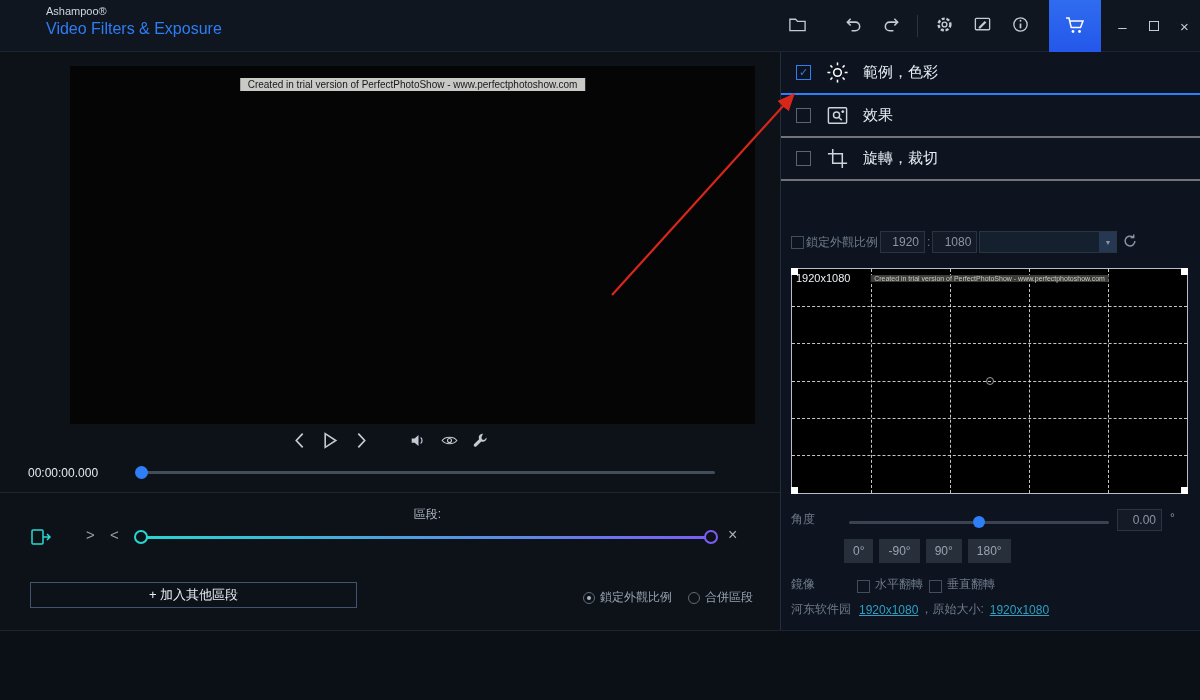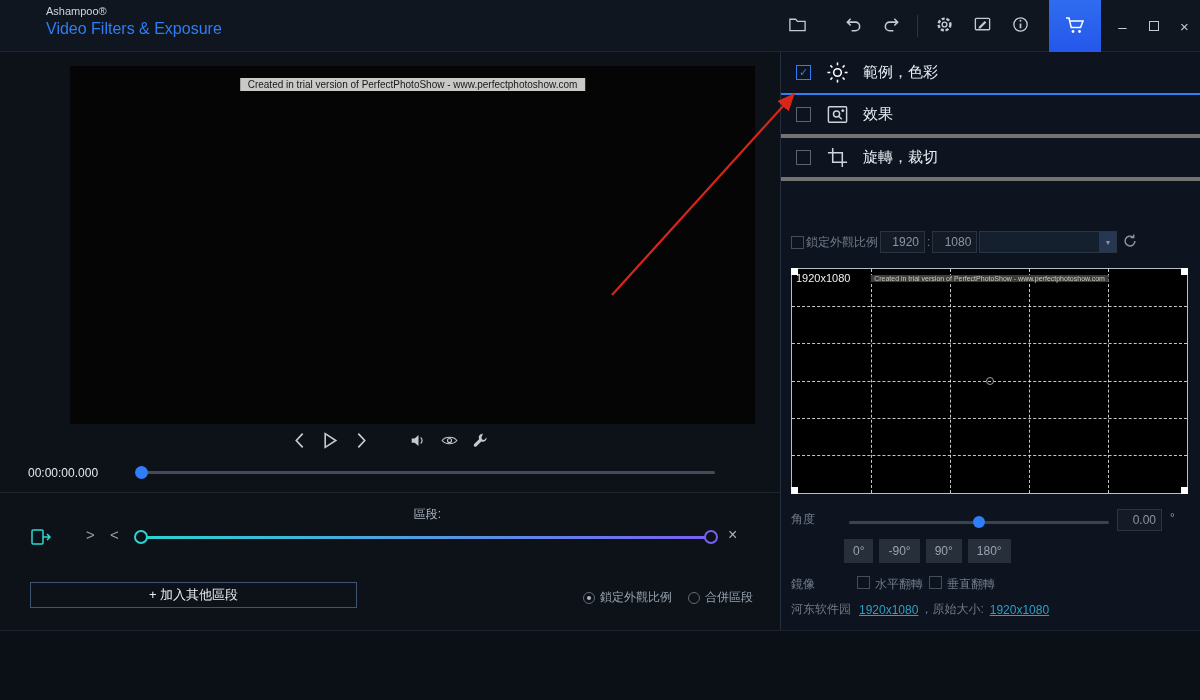--- a/index.html
+++ b/index.html
@@ -55,21 +55,21 @@
   .add-btn{position:absolute;left:30px;top:582px;width:327px;height:26px;background:none;border:1px solid #3f5470;color:#e9eef4;font-size:13px;cursor:pointer}
   .radio-row{position:absolute;left:583px;top:589px;display:flex;align-items:center;font-size:12px;color:#97a1ad}
   .radio{width:12px;height:12px;border-radius:50%;border:1px solid #5f6a76;position:relative;margin-right:5px;flex:0 0 auto;cursor:pointer}
   .radio.sel::after{content:"";position:absolute;left:3px;top:3px;width:4px;height:4px;border-radius:50%;background:#aeb9c6}
 
   
   .footer{position:absolute;left:0;top:630px;width:1200px;height:70px;background:#0b1016;border-top:1px solid #1b2430}
 
   
   .panel{position:absolute;left:780px;top:52px;width:420px;height:578px;border-left:1px solid #242e3b;background:#0d1420}
-  .p-row{height:43px;display:flex;align-items:center;padding-left:15px;gap:13px;border-bottom:4px solid #737373;cursor:pointer}
+  .p-row{height:43px;display:flex;align-items:center;padding-left:15px;gap:13px;border-bottom:2px solid #737373;cursor:pointer}
   .p-row.active{border-bottom:2px solid #2e7ef7}
   .p-icon{width:26px;height:26px;display:flex;align-items:center;justify-content:center;color:#cdd4dc}
   .p-row.active .p-icon{color:#ffffff}
   .p-icon svg{width:23px;height:23px}
   .p-label{font-size:15px;color:#eaeff5}
   .cb{width:15px;height:15px;border:1px solid #5a6573;display:flex;align-items:center;justify-content:center;font-size:11px;color:#2e7ef7;background:transparent;flex:0 0 auto;cursor:pointer}
   .cb.checked{border-color:#2e7ef7}
   .cb.small{width:13px;height:13px;border-color:#434e5c}
   .frame-btn{position:absolute;left:10px;top:140px;padding:6px 11px;background:#272f3b;border:none;color:#919bab;font-size:12px;cursor:pointer}
   .aspect-row{position:absolute;left:10px;top:179px;display:flex;align-items:center;gap:2px;font-size:12px;color:#6f7a89}
@@ -87,21 +87,21 @@
   .corner{position:absolute;width:7px;height:7px;background:#fff;z-index:4;cursor:nwse-resize}
   .cp-center{position:absolute;left:50%;top:50%;transform:translate(-50%,-50%);width:8px;height:8px;border-radius:50%;border:1px solid #97a0aa;z-index:3;cursor:move}
 
   .angle-label{position:absolute;left:10px;top:459px;font-size:12px;color:#6f7a89}
   .angle-track{position:absolute;left:68px;top:469px;width:260px;height:3px;background:#3a4450;border-radius:2px;cursor:pointer}
   .angle-handle{position:absolute;left:192px;top:464px;width:12px;height:12px;border-radius:50%;background:#2e7ef7;cursor:grab}
   .angle-in{position:absolute;left:336px;top:457px}
   .deg{position:absolute;left:389px;top:459px;font-size:12px;color:#8b95a4}
   .angle-btns{position:absolute;left:63px;top:487px;display:flex;gap:6px}
   .abtn{padding:5px 9px;background:#272f3b;border:none;color:#99a3b1;font-size:12px;cursor:pointer}
-  .mirror-row{position:absolute;left:10px;top:524px;display:flex;align-items:flex-start;font-size:12px;color:#6f7a89}
+  .mirror-row{position:absolute;left:10px;top:524px;display:flex;align-items:flex-end;font-size:12px;color:#6f7a89}
   .size-row{position:absolute;left:10px;top:549px;display:flex;align-items:center;font-size:12px;color:#6f7a89}
   .link{color:#2f9fc2;text-decoration:underline;cursor:pointer}
 </style>
 </head>
 <body>
 
 <div class="app">
 
   <svg class="annot" viewBox="0 0 1200 700">
     <defs>

